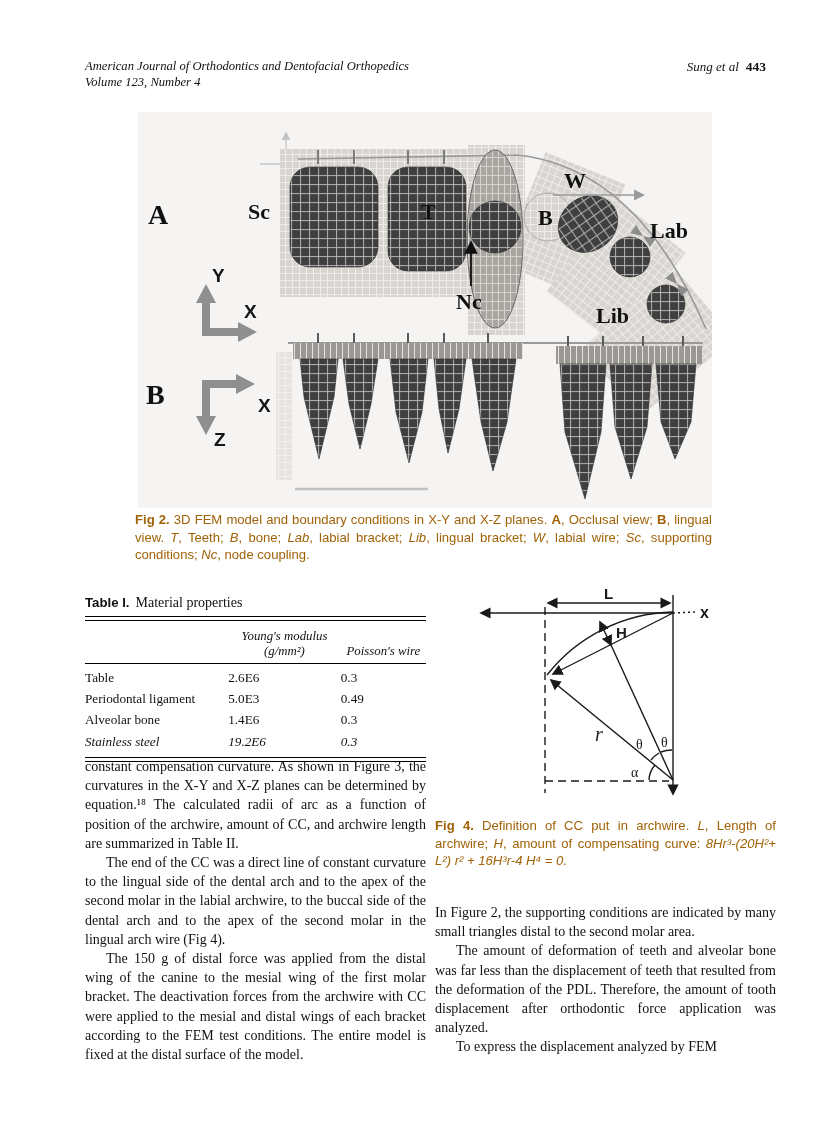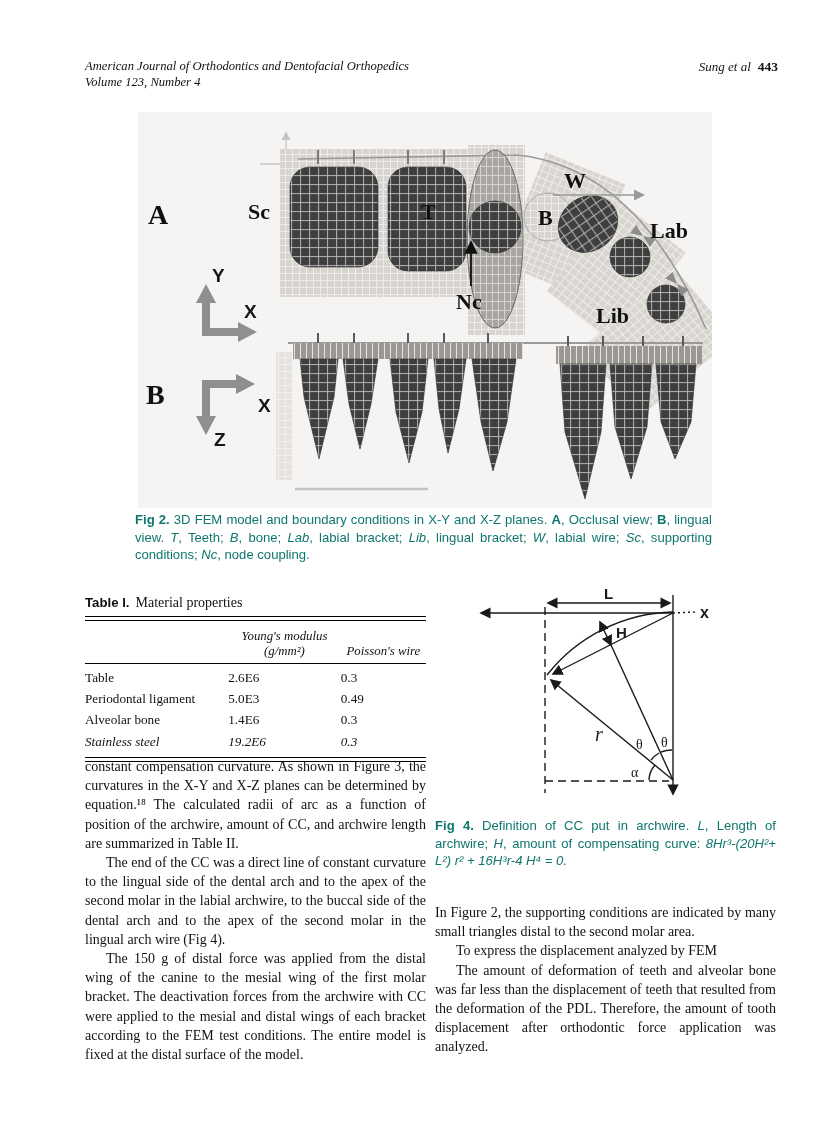--- a/index.html
+++ b/index.html
@@ -4,27 +4,27 @@
 <style>
   html,body{margin:0;padding:0;}
   body{
     width:838px;height:1122px;position:relative;background:#ffffff;
     font-family:"Liberation Serif", serif;color:#111;overflow:hidden;
   }
   .abs{position:absolute;}
 
   
   .hdr-left{left:85px;top:59px;font-size:12.6px;font-style:italic;line-height:15.5px;}
-  .hdr-right{right:60px;top:59px;font-size:13px;text-align:center;}
+  .hdr-right{right:72px;top:59px;font-size:13px;text-align:center;}
   .hdr-right .author{font-style:italic;}
   .hdr-right .pageno{font-weight:bold;font-style:normal;font-size:13.5px;margin-left:7px;}
 
   
   .cap{font-family:"Liberation Sans", sans-serif;font-size:13.1px;line-height:17.6px;
-       text-align:justify;color:#0f766e;}
+       text-align:justify;color:#a16207;}
   .cap .b{font-weight:bold;}
   .cap .i{font-style:italic;}
 
   
   .tbl{left:85px;top:595px;width:341px;}
   .t-title{font-size:14px;margin-bottom:5px;}
   .t-title .tl{font-family:"Liberation Sans",sans-serif;font-weight:bold;font-size:13.2px;margin-right:6px;}
   .rule2{height:3px;border-top:1.4px solid #000;border-bottom:1px solid #000;}
   .tbl table{width:100%;border-collapse:collapse;margin-top:2px;}
   .tbl th{font-style:italic;font-weight:normal;font-size:12.8px;line-height:14.5px;
@@ -276,15 +276,15 @@
 <div class="abs cap" style="left:435px;top:817px;width:341px;"><span class="b">Fig 4.</span><span> Definition of CC put in archwire. </span><span class="i">L</span><span>, Length of archwire; </span><span class="i">H</span><span>, amount of compensating curve: </span><span class="i">8Hr³-(20H²+ L²) r² + 16H³r-4 H⁴ = 0.</span></div>
 
 <div class="abs bodycol" style="left:85px;top:757px;">
   <p>constant compensation curvature. As shown in Figure 3, the curvatures in the X-Y and X-Z planes can be determined by equation.¹⁸ The calculated radii of arc as a function of position of the archwire, amount of CC, and archwire length are summarized in Table II.</p>
   <p class="ind">The end of the CC was a direct line of constant curvature to the lingual side of the dental arch and to the apex of the second molar in the labial archwire, to the buccal side of the dental arch and to the apex of the second molar in the lingual arch wire (Fig 4).</p>
   <p class="ind">The 150 g of distal force was applied from the distal wing of the canine to the mesial wing of the first molar bracket. The deactivation forces from the archwire with CC were applied to the mesial and distal wings of each bracket according to the FEM test conditions. The entire model is fixed at the distal surface of the model.</p>
 </div>
 
 <div class="abs bodycol" style="left:435px;top:903px;">
   <p>In Figure 2, the supporting conditions are indicated by many small triangles distal to the second molar area.</p>
+  <p class="ind">The amount of deformation of teeth and alveolar bone was far less than the displacement of teeth that resulted from the deformation of the PDL. Therefore, the amount of tooth displacement after orthodontic force application was analyzed.</p>
   <p class="ind">To express the displacement analyzed by FEM</p>
-  <p class="ind">The amount of deformation of teeth and alveolar bone was far less than the displacement of teeth that resulted from the deformation of the PDL. Therefore, the amount of tooth displacement after orthodontic force application was analyzed.</p>
 </div>
 
 </body></html>

